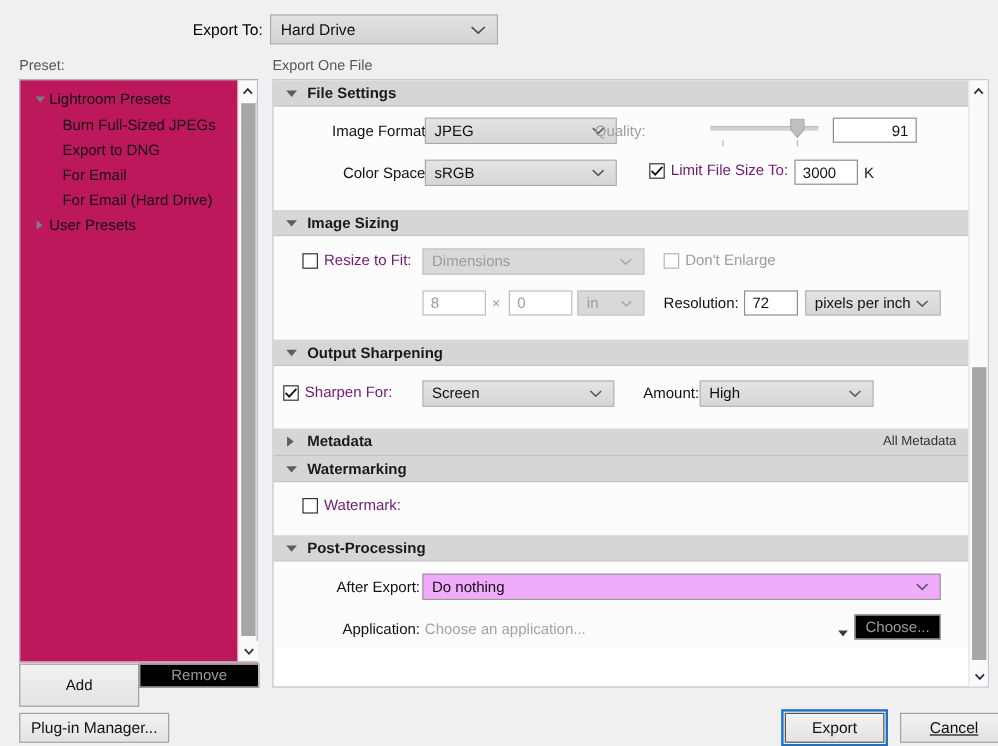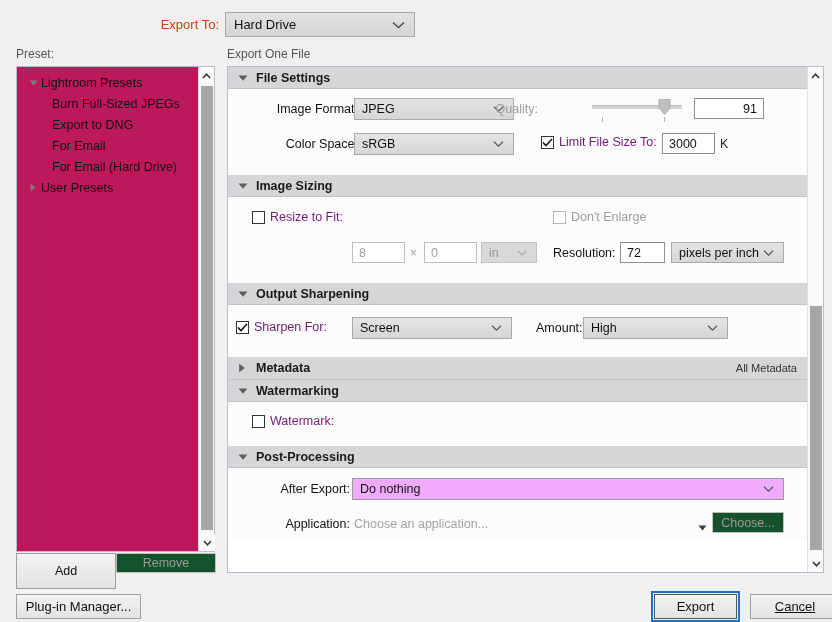--- a/index.html
+++ b/index.html
@@ -11,21 +11,21 @@
     font-size: 12px;
     color: #1a1a1a;
     position: relative;
     overflow: hidden;
   }
 
   
   .topbar { position:absolute; left:0; top:0; width:832px; height:44px; }
   .export-to-label {
     position:absolute; right:613px; top:17px;
-    font-size:13px; color:#c2410c; white-space:nowrap;
+    font-size:13px; color:#000000; white-space:nowrap;
   }
   .hd-select {
     position:absolute; left:225px; top:12px; width:190px; height:25px;
     background: linear-gradient(#e2e2e2,#d4d4d4);
     border:1px solid #a9a9a9;
     display:flex; align-items:center;
   }
   .hd-select .txt { padding-left:8px; font-size:13px; color:#101010; }
   .chev { position:absolute; right:9px; top:50%; transform:translateY(-50%); }
   .chev svg { display:block; }
@@ -51,21 +51,21 @@
   }
   .vscroll .arrow { height:17px; display:flex; align-items:center; justify-content:center; background:#fafafa; }
   .vscroll .thumb { position:absolute; left:2px; width:12px; background:#a6a6a6; }
 
   .btn {
     border:1px solid #a0a0a0;
     background: linear-gradient(#f2f2f2,#e3e3e3);
     font-family:"Liberation Sans", sans-serif; font-size:12.5px; color:#111;
     display:flex; align-items:center; justify-content:center;
   }
-  .btn.disabled { color:#9a9a9a; background:#14532d; border-color:#c0c0c0; }
+  .btn.disabled { color:#9a9a9a; background:#000000; border-color:#c0c0c0; }
   .add-btn { position:absolute; left:16px; top:553px; width:100px; height:36px; }
   .remove-btn { position:absolute; left:116px; top:553px; width:100px; height:20px; }
   .plugin-btn { position:absolute; left:16px; top:594px; width:125px; height:25px; font-size:13px; }
 
   
   .main-panel {
     position:absolute; left:227px; top:66px; width:597px; height:507px;
     background:#fff; border:1px solid #b9bcd0; overflow:hidden;
   }
   .main-scroll-area { position:absolute; left:0; top:0; right:16px; bottom:0; overflow:hidden; }
@@ -266,20 +266,28 @@
               <path d="M0.5 1.5 L9.5 1.5 L5 6.8 Z" fill="#5e5e5e"></path>
             </svg>
         </span>
         <span>Image Sizing</span>
       </div>
       <div class="sec-body" style="height:86px;">
         <div class="row" style="left:24px; top:13px;">
           <span class="cb"></span>
           <span class="cb-label">Resize to Fit:</span>
         </div>
+        <div class="sel dis" style="position:absolute; left:124px; top:10px; width:185px;">
+          <span class="txt">Dimensions</span>
+          <span class="chev">
+            <svg width="11" height="7" viewBox="0 0 11 7">
+                <path d="M1 1.3 L5.5 5.6 L10 1.3" fill="none" stroke="#a8a8a8" stroke-width="1.3"></path>
+              </svg>
+          </span>
+        </div>
         <div class="row" style="left:325px; top:13px;">
           <span class="cb dis"></span>
           <span class="cb-label dim">Don't Enlarge</span>
         </div>
 
         <div class="tbox dis" style="position:absolute; left:124px; top:45px; width:53px;">8</div>
         <div style="position:absolute; left:182px; top:49px; font-size:12px; color:#a0a0a0;">×</div>
         <div class="tbox dis" style="position:absolute; left:196px; top:45px; width:53px;">0</div>
         <div class="sel dis" style="position:absolute; left:253px; top:45px; width:56px; height:21px;">
           <span class="txt">in</span>

